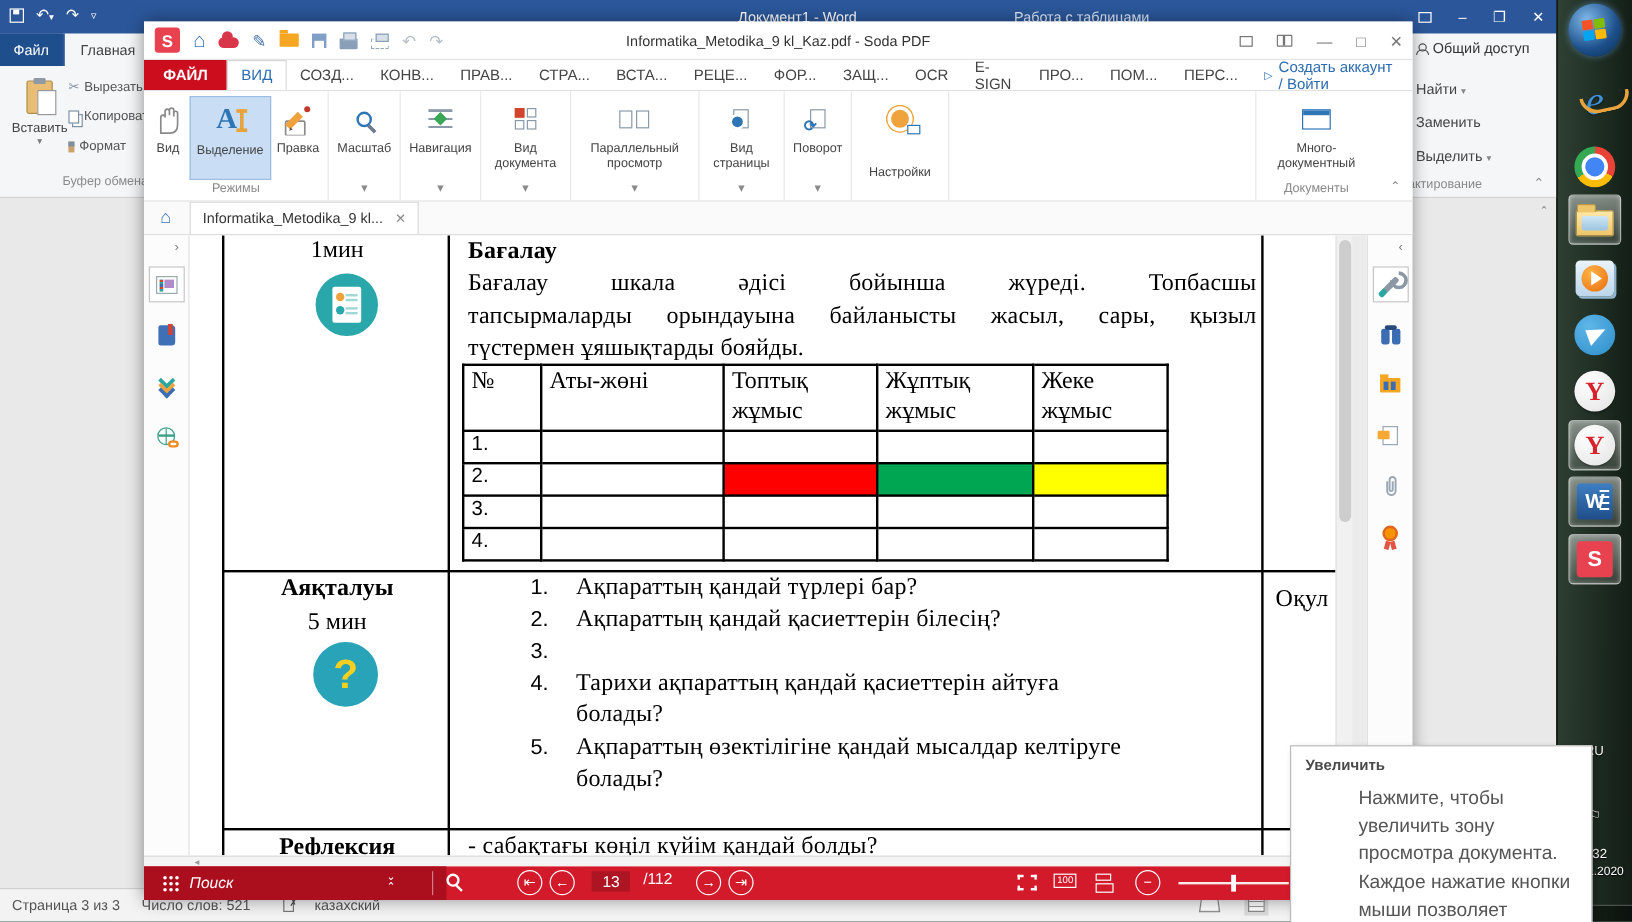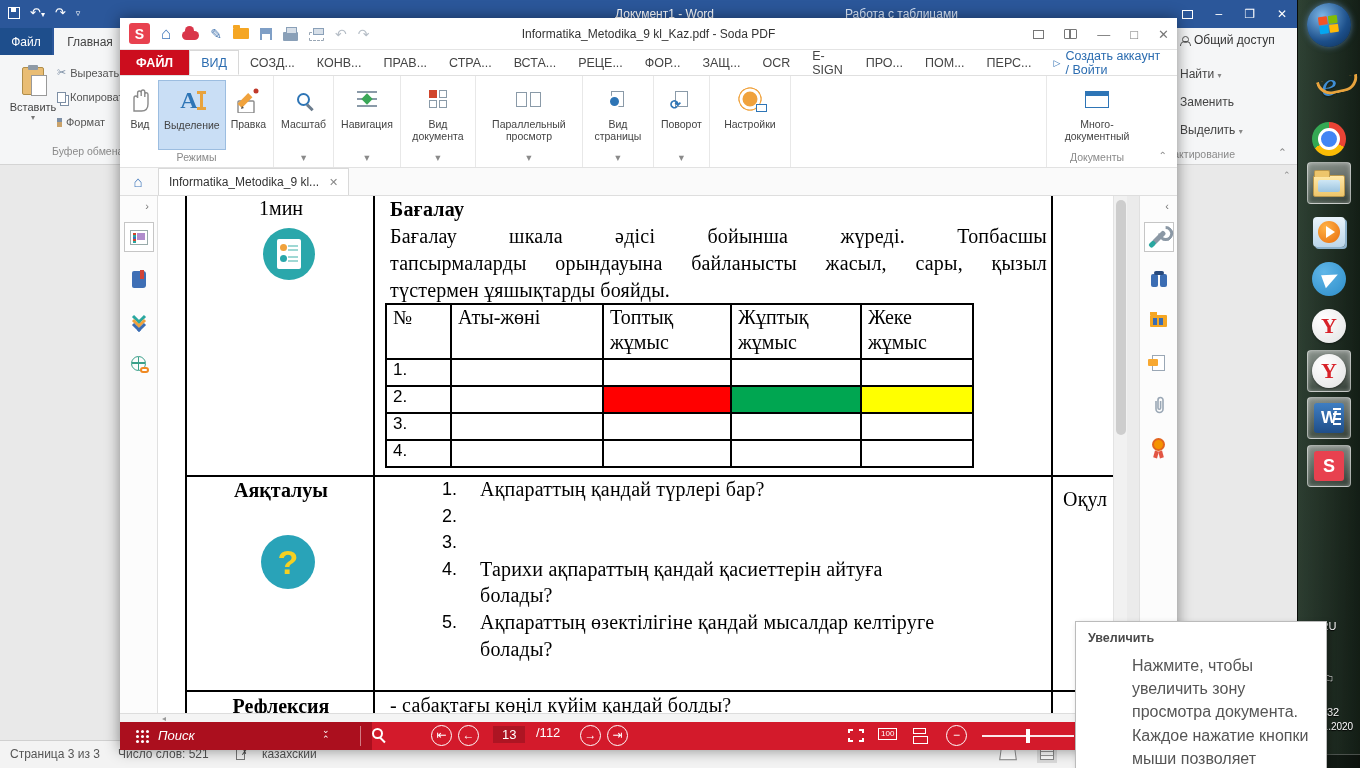--- a/index.html
+++ b/index.html
@@ -459,21 +459,21 @@
             </span>
         <span>Поворот</span>
       </div>
         </div>
       <div class="rfoot">▾</div>
     </div>
 
 
     <div class="rgroup">
       <div class="rbtns">
-          <div class="rbtn" style="width:76px;">
+          <div class="rbtn" style="width:76px;justify-content:space-between;">
         <span class="ric">
               <span class="gear">
                 <i></i>
                 <i></i>
                 <i></i>
                 <i></i>
                 <span class="mon"></span>
               </span>
             </span>
         <span>Настройки</span>
@@ -591,32 +591,36 @@
             <td>4.</td>
                 <td></td>
                 <td></td>
                 <td></td>
                 <td></td>
           </tr>
         </tbody>
           </table>
 
         <div class="stage-col" style="top:283px;font-weight:bold;">Аяқталуы</div>
+        <div class="stage-col" style="top:311px;">5 мин</div>
         <div class="q-icon" style="top:339px;">?</div>
 
         <div class="abs" style="left:0;top:279px;width:955px;height:215px;overflow:hidden;">
           <div class="q-list">
             <div class="q-item">
               <span class="q-num">1.</span>
               <div class="q-lines">
                   <div>Ақпараттың қандай  түрлері бар?</div>
                 </div>
             </div>
             <div class="q-item">
               <span class="q-num">2.</span>
+              <div class="q-lines">
+                  <div>Ақпараттың қандай қасиеттерін білесің?</div>
+                </div>
             </div>
             <div class="q-item">
               <span class="q-num">3.</span>
             </div>
             <div class="q-item">
               <span class="q-num">4.</span>
               <div class="q-lines">
                 <div>Тарихи ақпараттың қандай қасиеттерін айтуға</div>
                 <div>болады?</div>
               </div>

